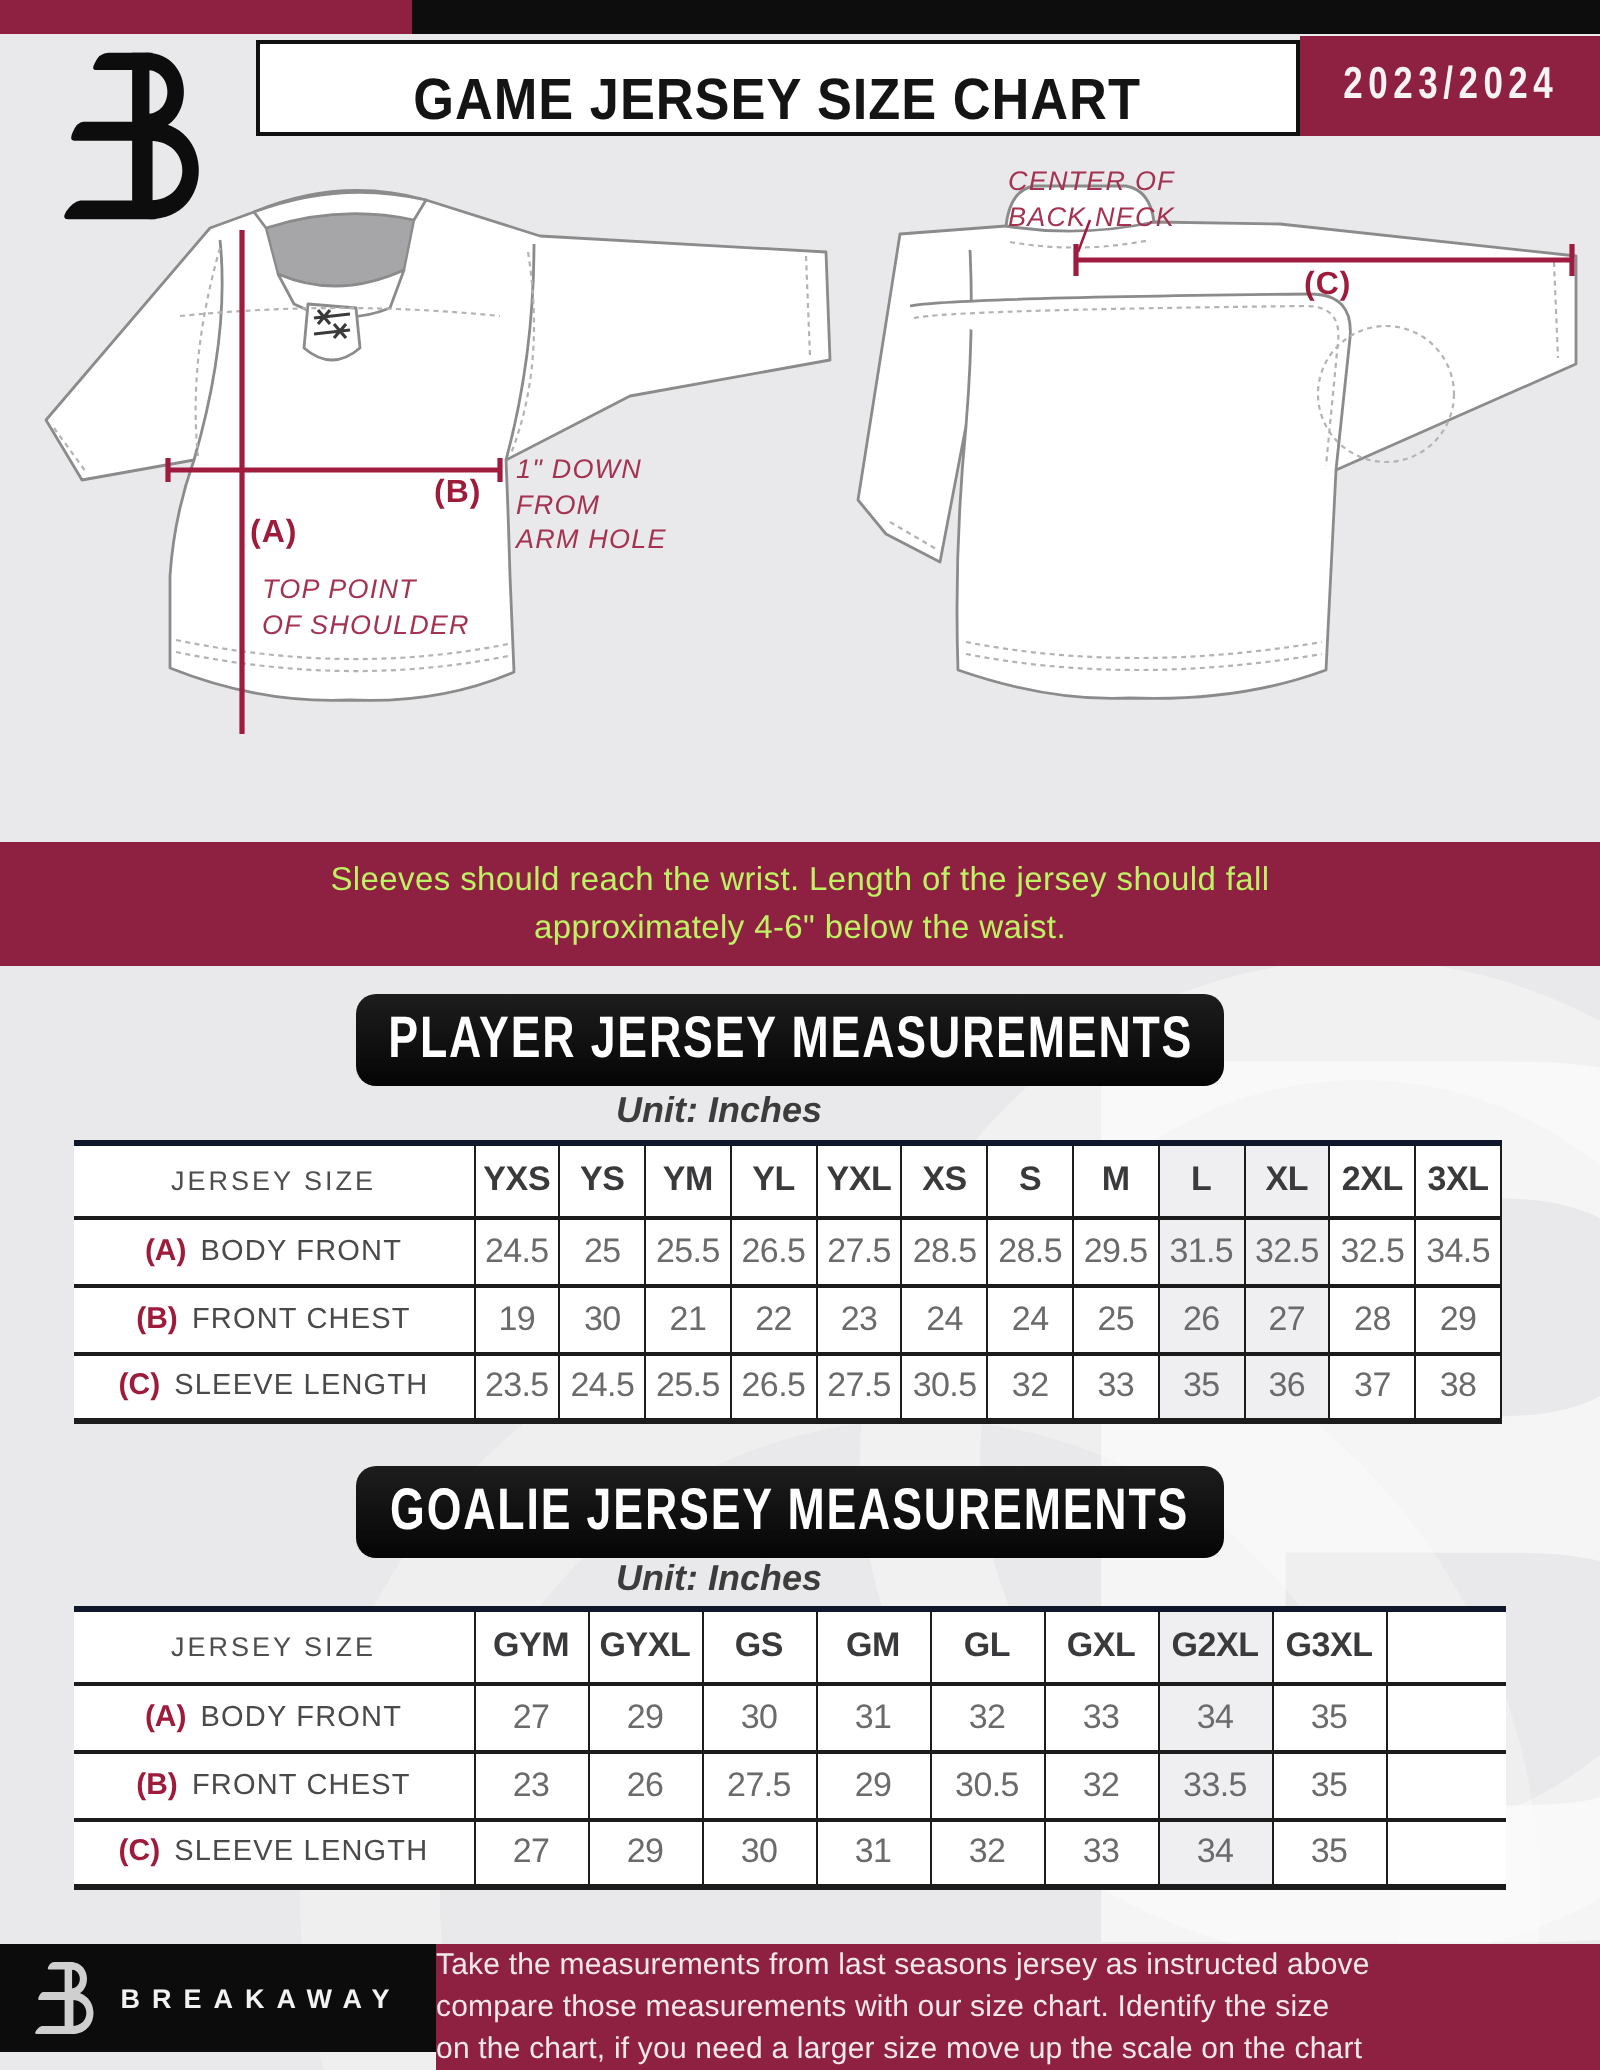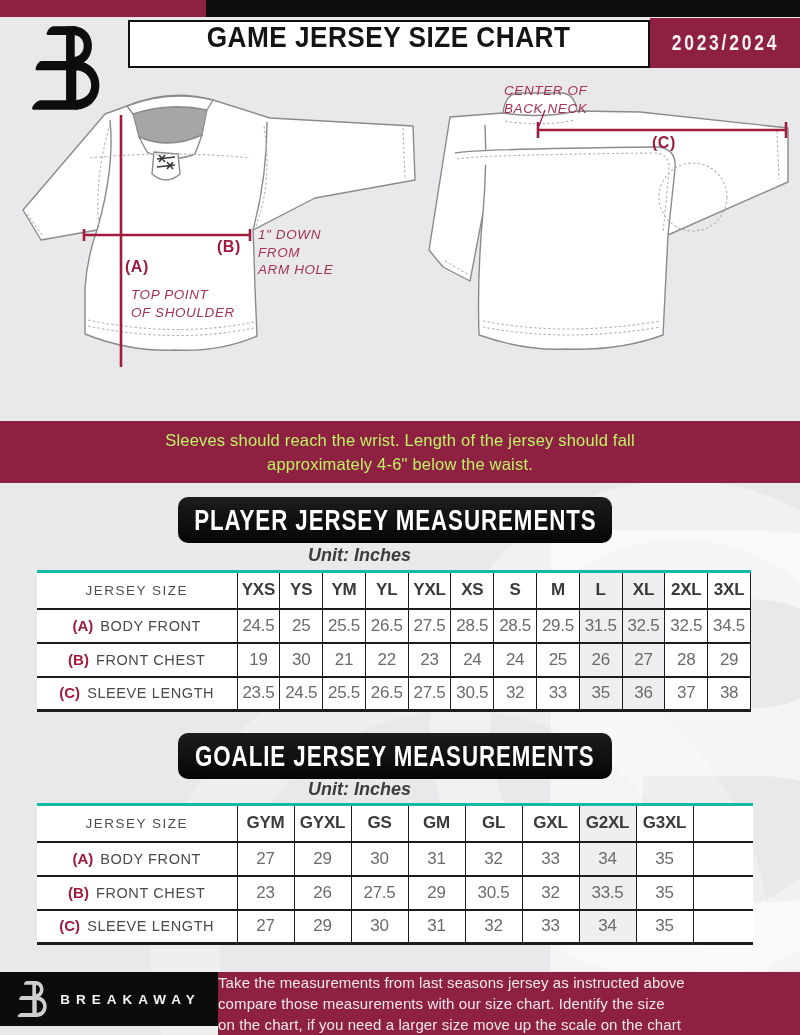--- a/index.html
+++ b/index.html
@@ -23,21 +23,21 @@
     position:absolute; left:150px; top:640px; width:620px; height:620px;
     border:70px solid rgba(255,255,255,0.28); border-radius:50%; z-index:0;
   }
   .z { position:absolute; z-index:1; }
 
   
   .strip-maroon { left:0; top:0; width:206px; height:17px; background:#8e2142; }
   .strip-black  { left:206px; top:0; width:594px; height:17px; background:#0d0d0d; }
   .title-box {
     left:128px; top:20px; width:522px; height:48px; background:#fff;
-    border:2px solid #101010; display:flex; align-items:flex-start; justify-content:center;
+    border:2px solid #101010; display:flex; align-items:flex-end; justify-content:center;
   }
   .title-box .t {
     font-size:27px; font-weight:bold; color:#141414; letter-spacing:0.5px;
     transform:scale(0.97,1.08); white-space:nowrap;
   }
   .year-box {
     left:650px; top:18px; width:150px; height:50px; background:#8e2142;
     display:flex; align-items:center; justify-content:center;
   }
   .year-box .t {
@@ -81,21 +81,21 @@
     transform:scale(0.93,1.22); white-space:nowrap;
   }
   .unit {
     position:absolute; z-index:1; left:178px; width:363px; text-align:center;
     font-size:18px; font-style:italic; font-weight:bold; color:#3c3c3c;
   }
 
   
   table.size-table {
     position:absolute; z-index:1; border-collapse:collapse; table-layout:fixed;
-    background:#fff; border-top:3px solid #14b8a6; border-bottom:3px solid #1c1c1c;
+    background:#fff; border-top:3px solid #0f172a; border-bottom:3px solid #1c1c1c;
   }
   .size-table th, .size-table td {
     padding:0; text-align:center; vertical-align:middle; overflow:hidden; white-space:nowrap;
   }
   .size-table tr.hdr { height:37px; border-bottom:2.5px solid #1c1c1c; }
   .size-table tbody tr { height:34px; }
   .size-table tbody tr:not(:last-child) { border-bottom:2.5px solid #1c1c1c; }
   .size-table .c { border-left:1.6px solid #1c1c1c; }
   .player-table .c.last { border-right:1.6px solid #1c1c1c; }
   .size-hdr-label { font-size:13.5px; color:#4e4e50; letter-spacing:1.5px; font-weight:500; }

